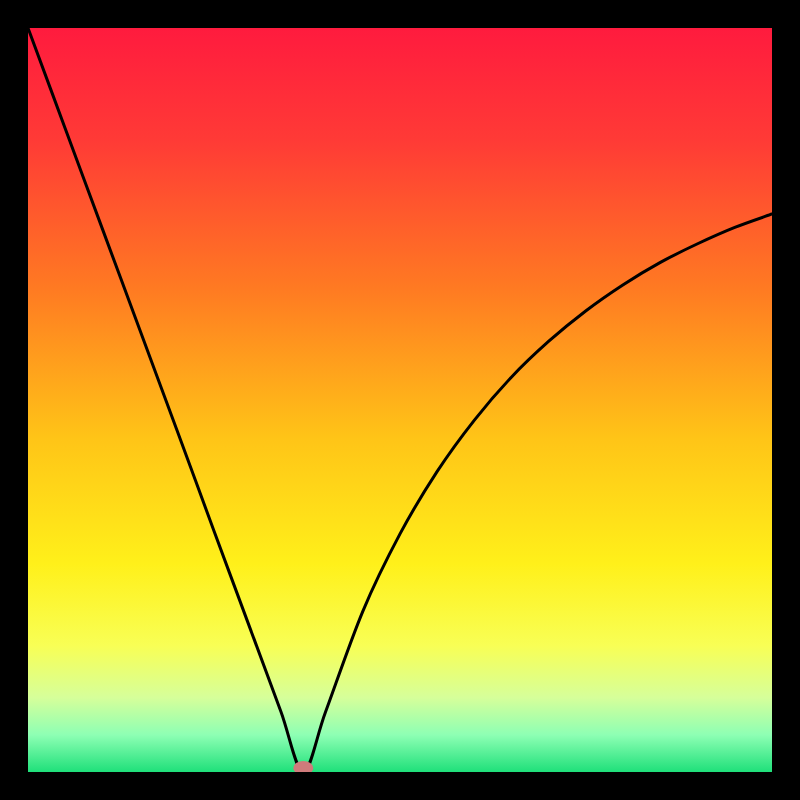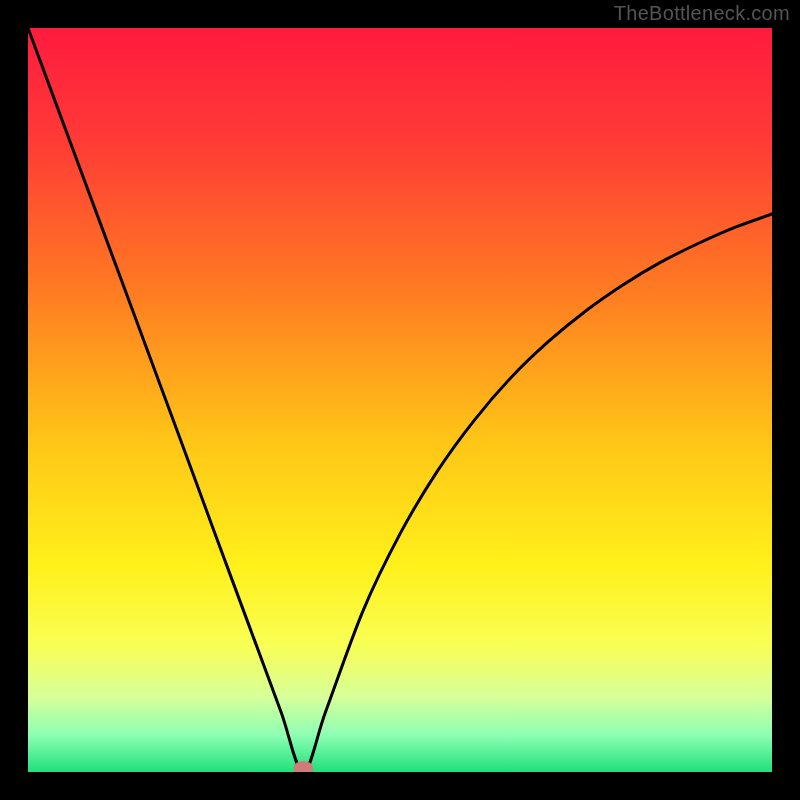--- a/index.html
+++ b/index.html
@@ -34,21 +34,20 @@
     width: 744px;
     height: 744px;
   }
   svg { display: block; }
 </style>
 </head>
 <body>
 
 <div class="frame">
 
-  <div class="watermark">TheBottleneck.com</div>
 
   <div class="plot-wrap">
     <svg id="chart-svg" width="744" height="744" viewBox="0 0 744 744">
       <defs>
         <linearGradient id="bg-grad" x1="0" y1="0" x2="0" y2="1">
             <stop offset="0%" stop-color="#ff1b3e"></stop>
             <stop offset="15%" stop-color="#ff3a36"></stop>
             <stop offset="35%" stop-color="#ff7a22"></stop>
             <stop offset="55.00000000000001%" stop-color="#ffc417"></stop>
             <stop offset="72%" stop-color="#fff01a"></stop>

